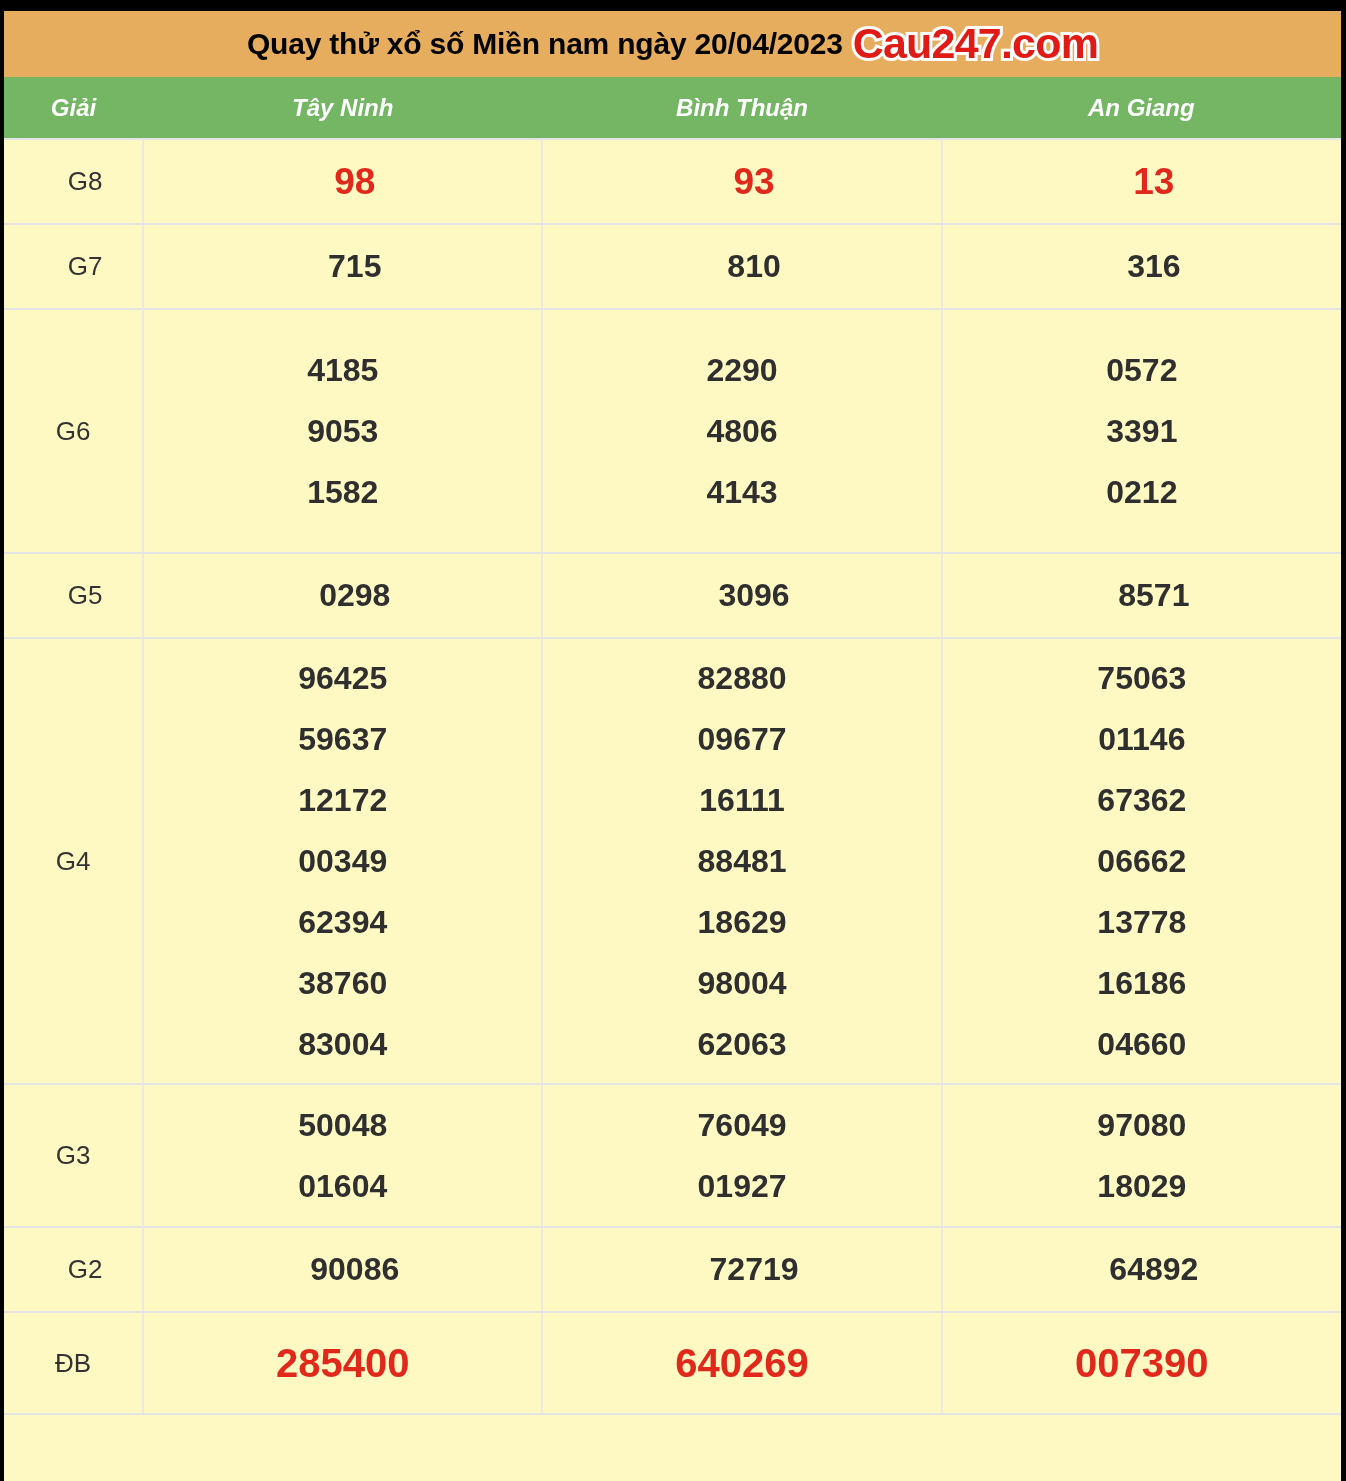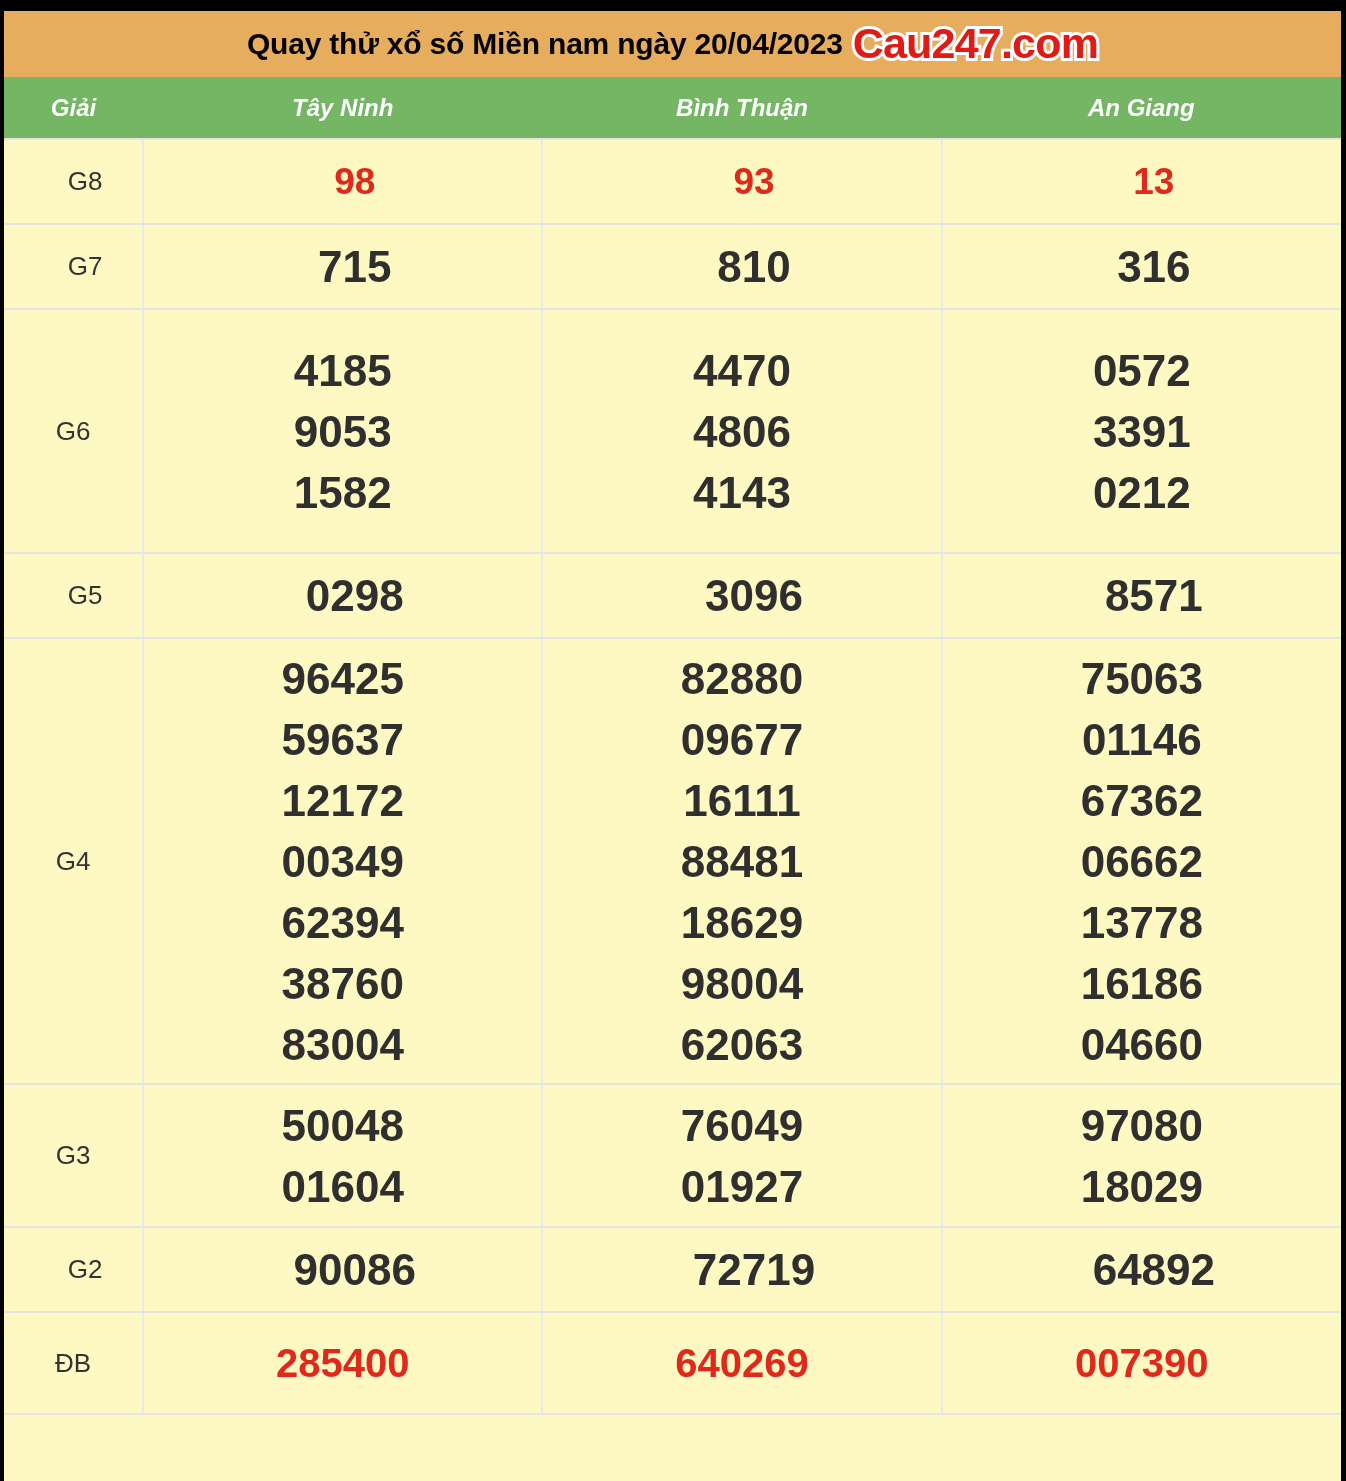--- a/index.html
+++ b/index.html
@@ -88,21 +88,21 @@
   col.c-prize  { width: 139px; }
   col.c-col    { width: 399px; }
 
   td.prize-label {
     font-size: 26px;
     font-weight: normal;
     color: #333333;
     border-right: 2px solid #e9e9e9;
   }
   td.num-cell {
-    font-size: 44px;
+    font-size: 32px;
     font-weight: bold;
     color: #2f2f2f;
     border-right: 2px solid #e9e9e9;
     line-height: 61px;
   }
   td.num-cell:last-child { border-right: none; }
   .num-line { display: block; }
 
   
   tr.row-g8 td.num-cell { color: #e0281b; font-size: 37px; }
@@ -167,21 +167,21 @@
             </td>
           </tr>
           <tr class="row-g6">
             <td class="prize-label">G6</td>
             <td class="num-cell">
               <span class="num-line">4185</span>
               <span class="num-line">9053</span>
               <span class="num-line">1582</span>
             </td>
             <td class="num-cell">
-              <span class="num-line">4470</span>
+              <span class="num-line">2290</span>
               <span class="num-line">4806</span>
               <span class="num-line">4143</span>
             </td>
             <td class="num-cell">
               <span class="num-line">0572</span>
               <span class="num-line">3391</span>
               <span class="num-line">0212</span>
             </td>
           </tr>
           <tr class="r-single">

